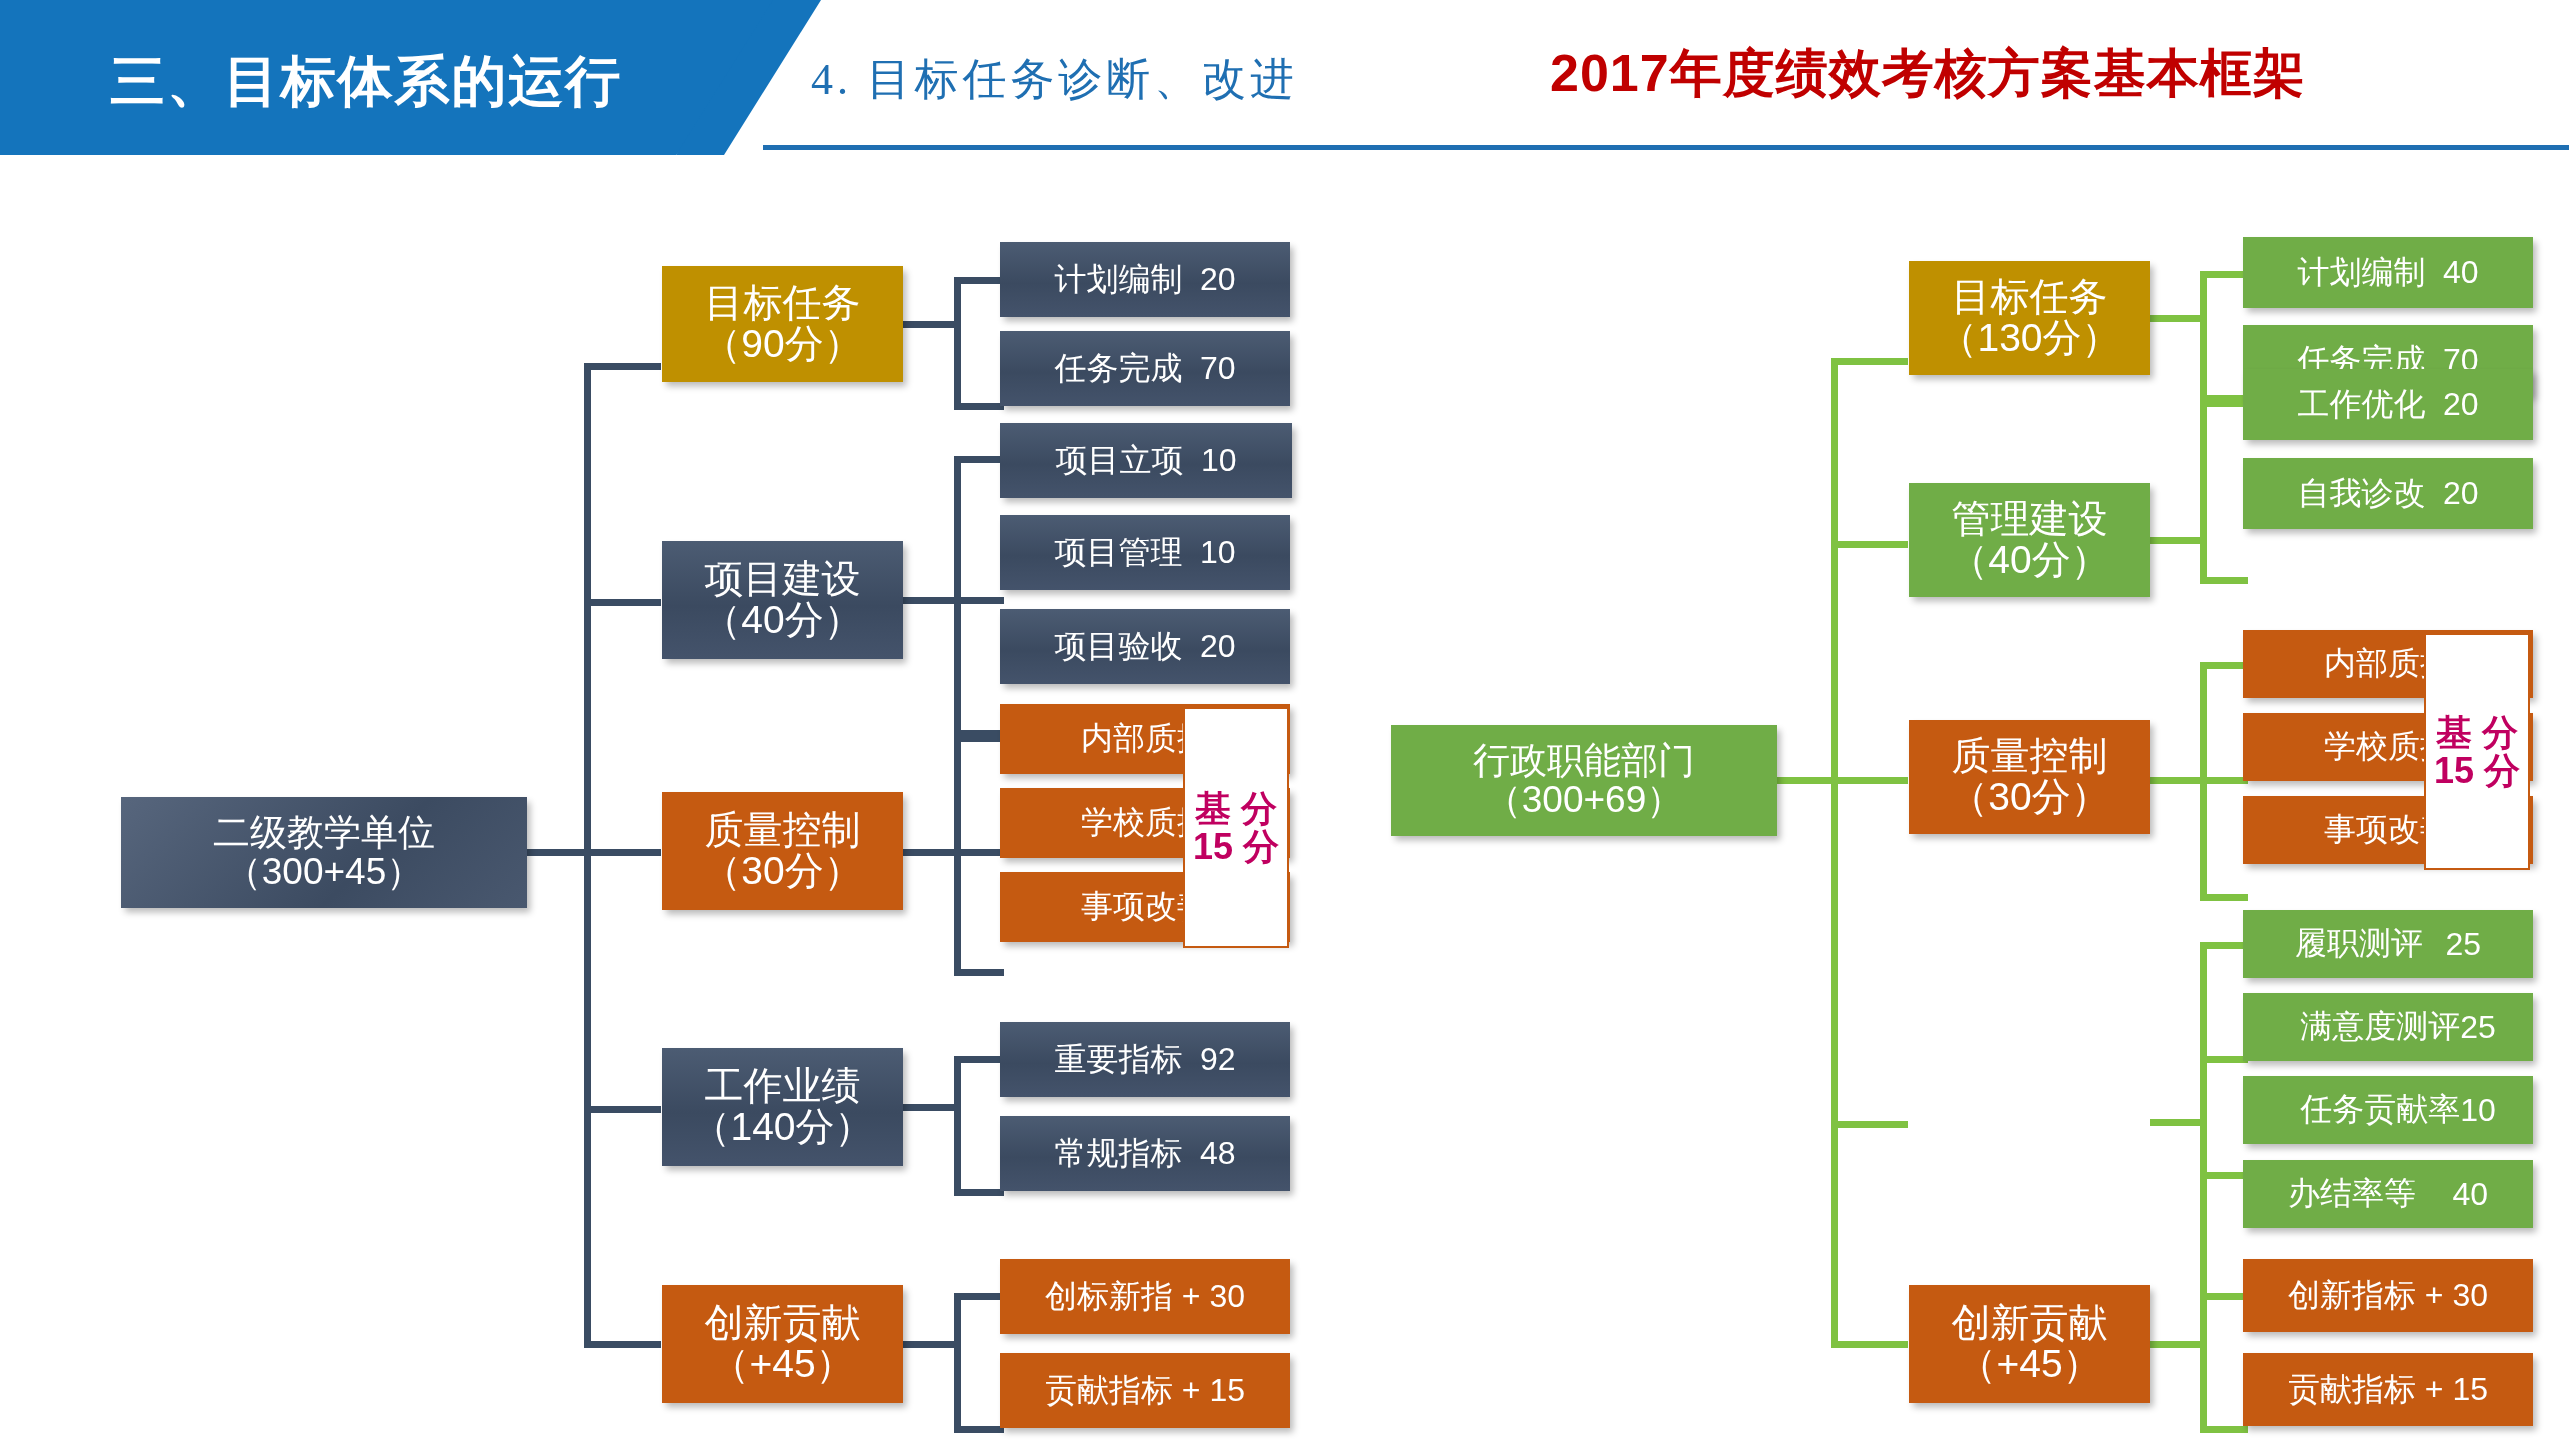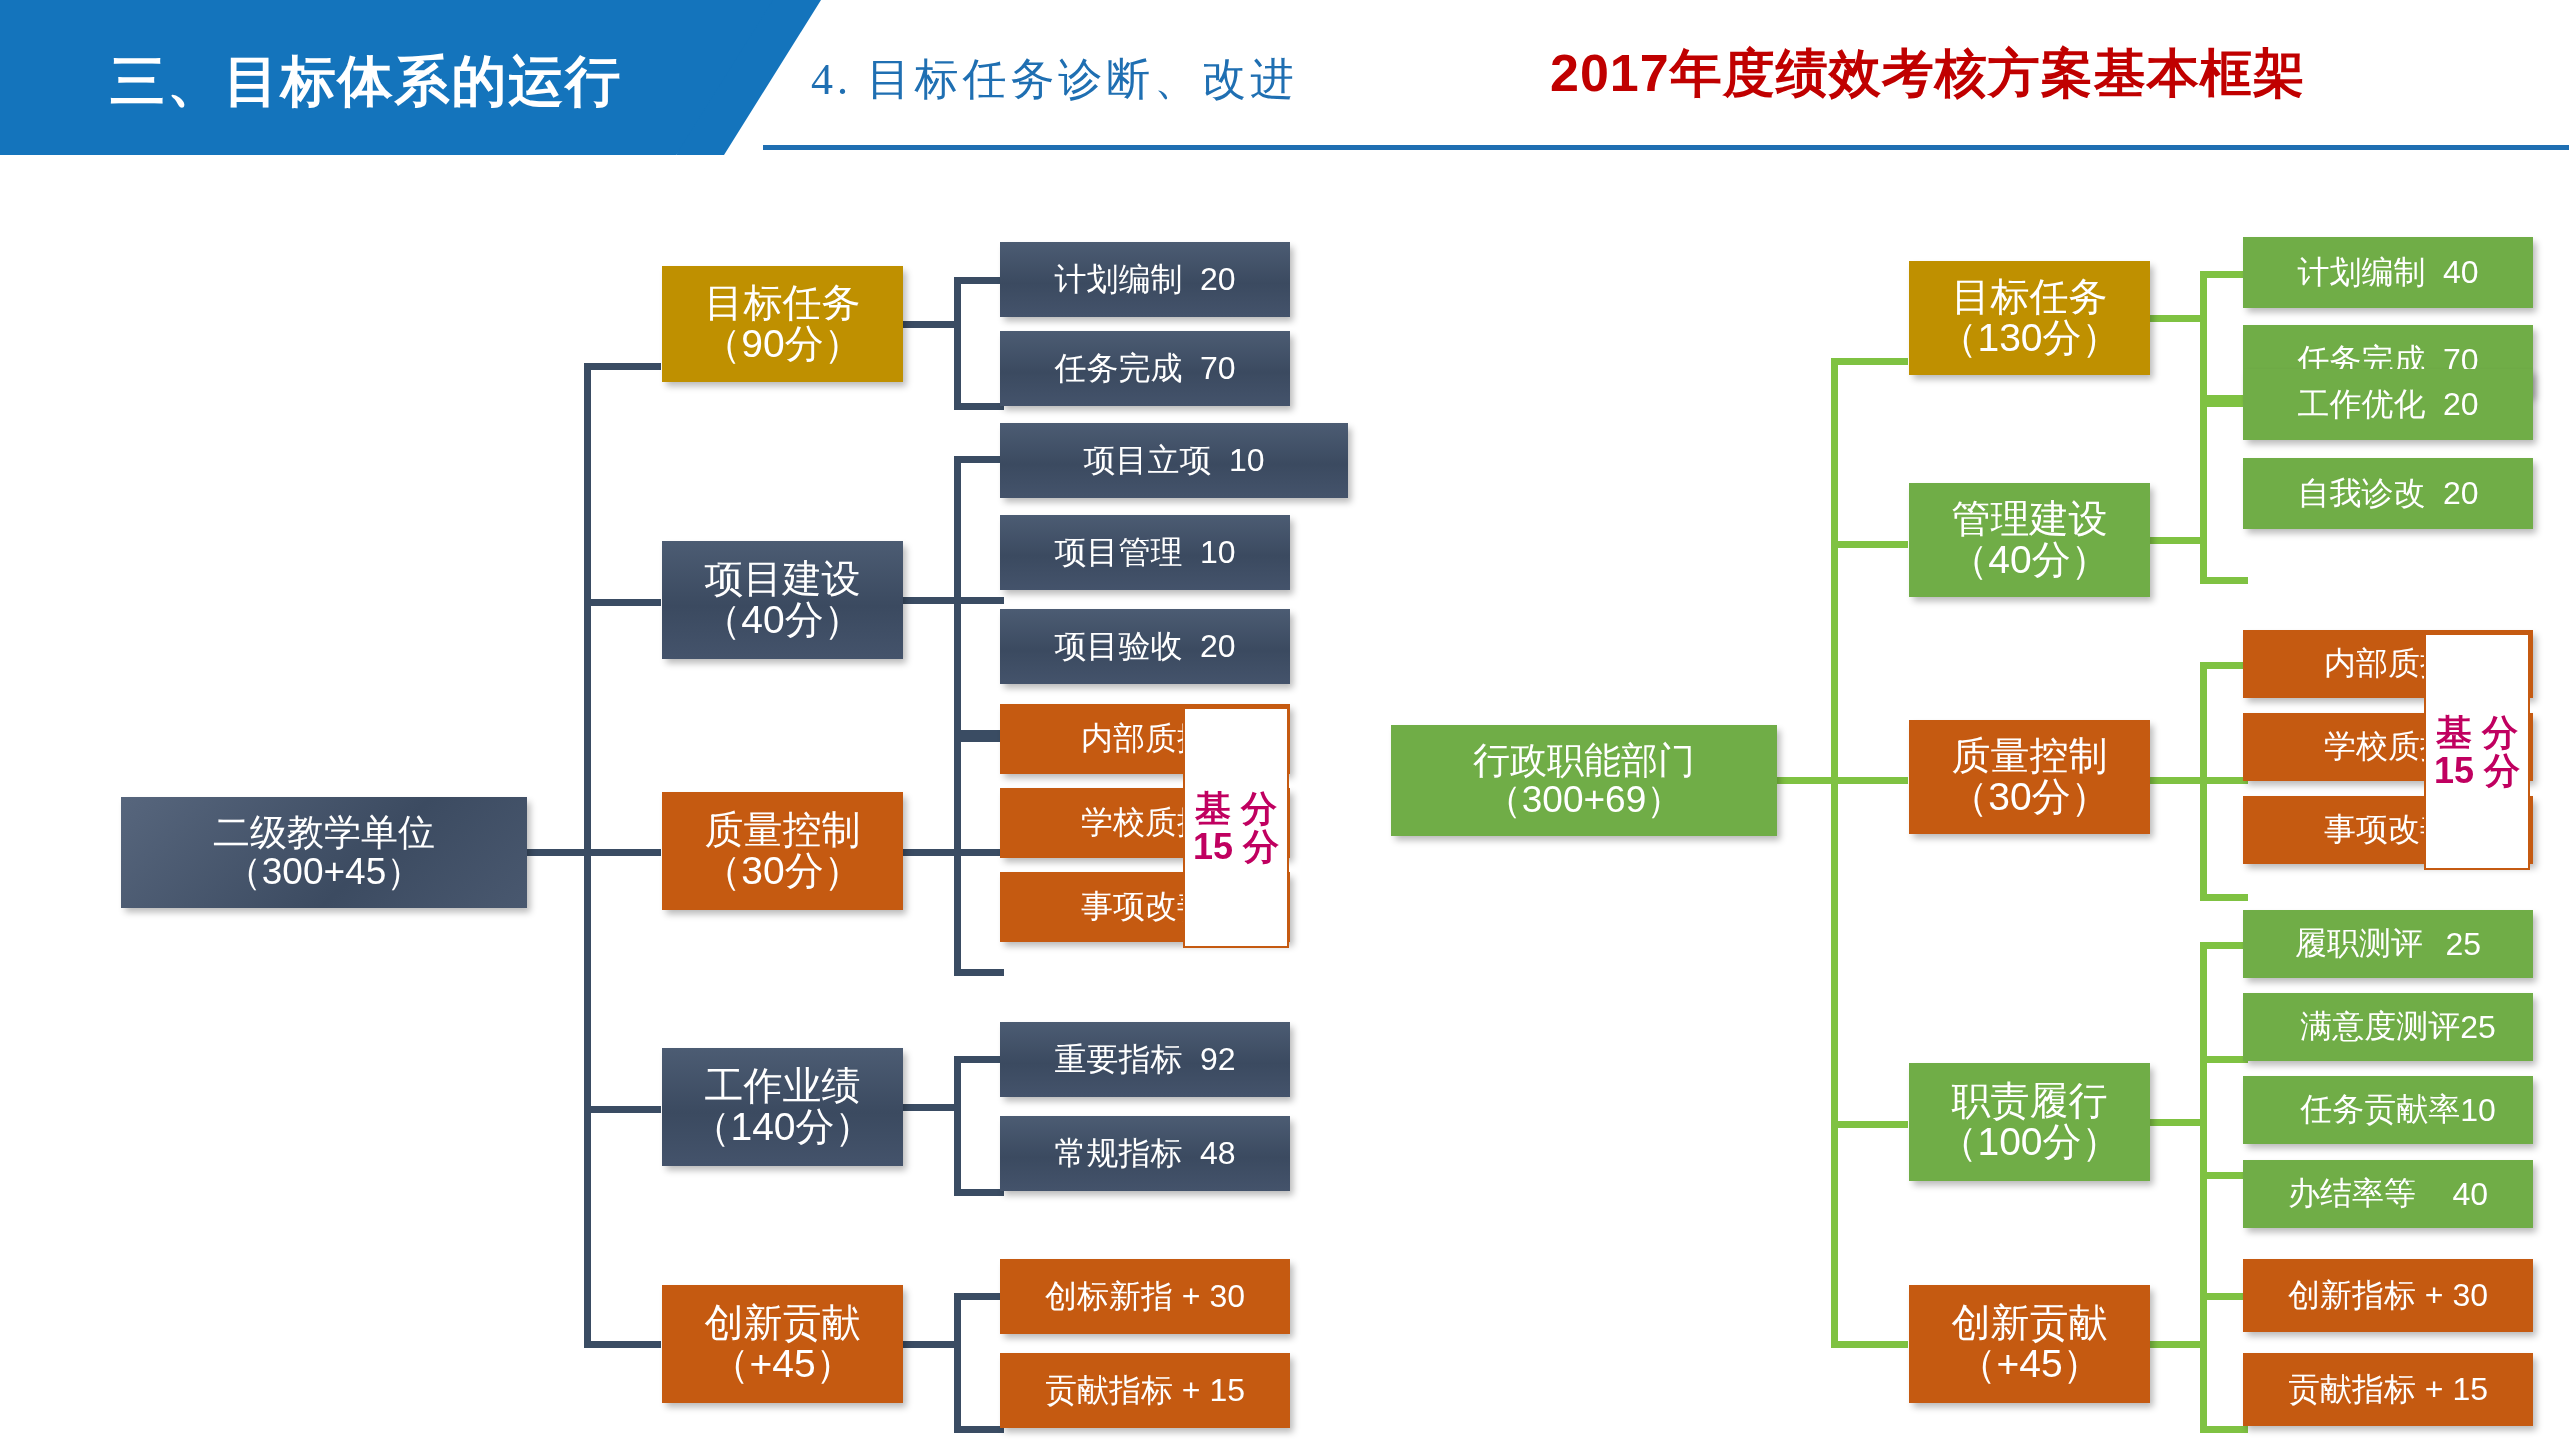--- a/index.html
+++ b/index.html
@@ -129,21 +129,21 @@
 
   <div class="node slate lvl1" style="left:662px;top:386px;width:241px;height:118px;">
     <span class="lines">项目建设
 （40分）</span>
   </div>
   <div class="ln" style="left:903px;top:442px;width:58px;height:6.8px;"></div>
   <div class="ln" style="left:954px;top:301px;width:6.8px;height:280px;"></div>
   <div class="ln" style="left:954px;top:301px;width:50px;height:6.8px;"></div>
   <div class="ln" style="left:954px;top:442px;width:50px;height:6.8px;"></div>
   <div class="ln" style="left:954px;top:575px;width:50px;height:6.8px;"></div>
-  <div class="node slate lvl2" style="left:1000px;top:268px;width:348px;height:75px;">
+  <div class="node slate lvl2" style="left:1000px;top:268px;width:292px;height:75px;">
     <span>项目立项</span>
     <span style="width:53px;text-align:right;">10</span>
   </div>
   <div class="node slate lvl2" style="left:1000px;top:360px;width:290px;height:75px;">
     <span>项目管理</span>
     <span style="width:53px;text-align:right;">10</span>
   </div>
   <div class="node slate lvl2" style="left:1000px;top:454px;width:290px;height:75px;">
     <span>项目验收</span>
     <span style="width:53px;text-align:right;">20</span>
@@ -272,24 +272,20 @@
   <div class="node orange lvl2" style="left:2243px;top:641px;width:290px;height:68px;">
     <span>事项改善</span>
   </div>
   <div class="basebox" style="left:2424px;top:478px;width:106px;height:237px;">
     <span>基
 分
 15
 分</span>
   </div>
 
-  <div class="node green lvl1" style="left:1909px;top:908px;width:241px;height:118px;">
-    <span class="lines">职责履行
-（100分）</span>
-  </div>
   <div class="lnG" style="left:2150px;top:964px;width:56px;height:6.8px;"></div>
   <div class="lnG" style="left:2200px;top:787px;width:6.8px;height:357px;"></div>
   <div class="lnG" style="left:2200px;top:787px;width:48px;height:6.8px;"></div>
   <div class="lnG" style="left:2200px;top:901px;width:48px;height:6.8px;"></div>
   <div class="lnG" style="left:2200px;top:1017px;width:48px;height:6.8px;"></div>
   <div class="lnG" style="left:2200px;top:1138px;width:48px;height:6.8px;"></div>
   <div class="node green lvl2" style="left:2243px;top:755px;width:290px;height:68px;">
     <span>履职测评</span>
     <span style="width:58px;text-align:right;">25</span>
   </div>

